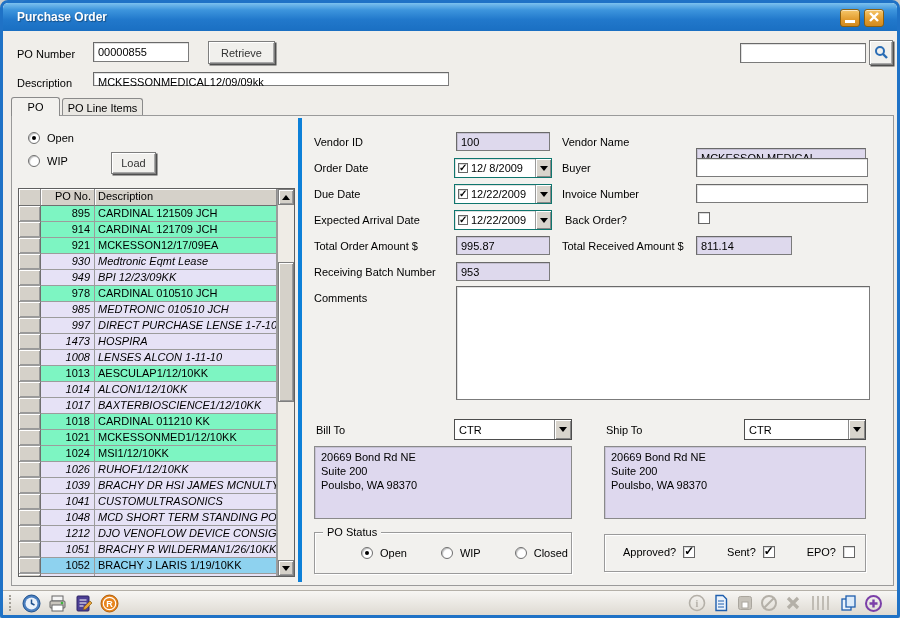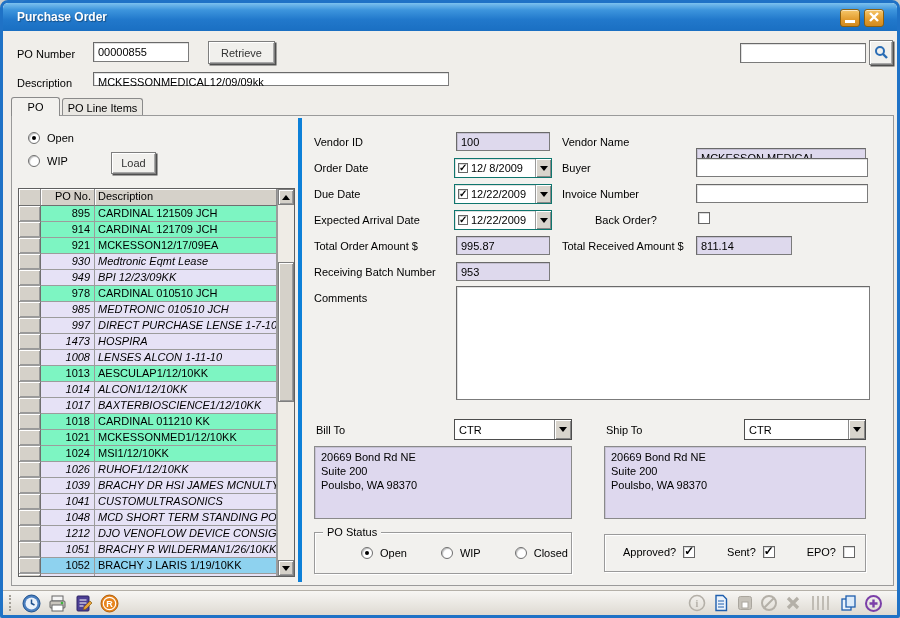--- a/index.html
+++ b/index.html
@@ -392,21 +392,21 @@
 
     <div class="lbl" style="left:550px; top:20px;">Vendor Name</div>
     <div class="inset ro" style="left:684px; top:16px; width:170px; height:19px;margin-top:16px;">MCKESSON MEDICAL</div>
 
     <div class="lbl" style="left:550px; top:46px;">Buyer</div>
     <div class="inset" style="left:684px; top:42px; width:172px; height:19px;"></div>
 
     <div class="lbl" style="left:550px; top:72px;">Invoice Number</div>
     <div class="inset" style="left:684px; top:68px; width:172px; height:19px;"></div>
 
-    <div class="lbl" style="left:553px; top:98px;margin-left:30px;">Back Order?</div>
+    <div class="lbl" style="left:553px; top:98px;">Back Order?</div>
     <span class="cb" style="position:absolute; left:686px; top:96px;"></span>
 
     <div class="lbl" style="left:550px; top:124px;">Total Received Amount $</div>
     <div class="inset ro" style="left:684px; top:120px; width:96px; height:19px;">811.14</div>
 
     <div class="lbl" style="left:304px; top:308px;">Bill To</div>
     <div class="combo" style="left:442px; top:303px; width:118px; height:21px;">
       <span class="cval">CTR</span>
       <span class="cbtn">
           <span class="arrow-down"></span>

